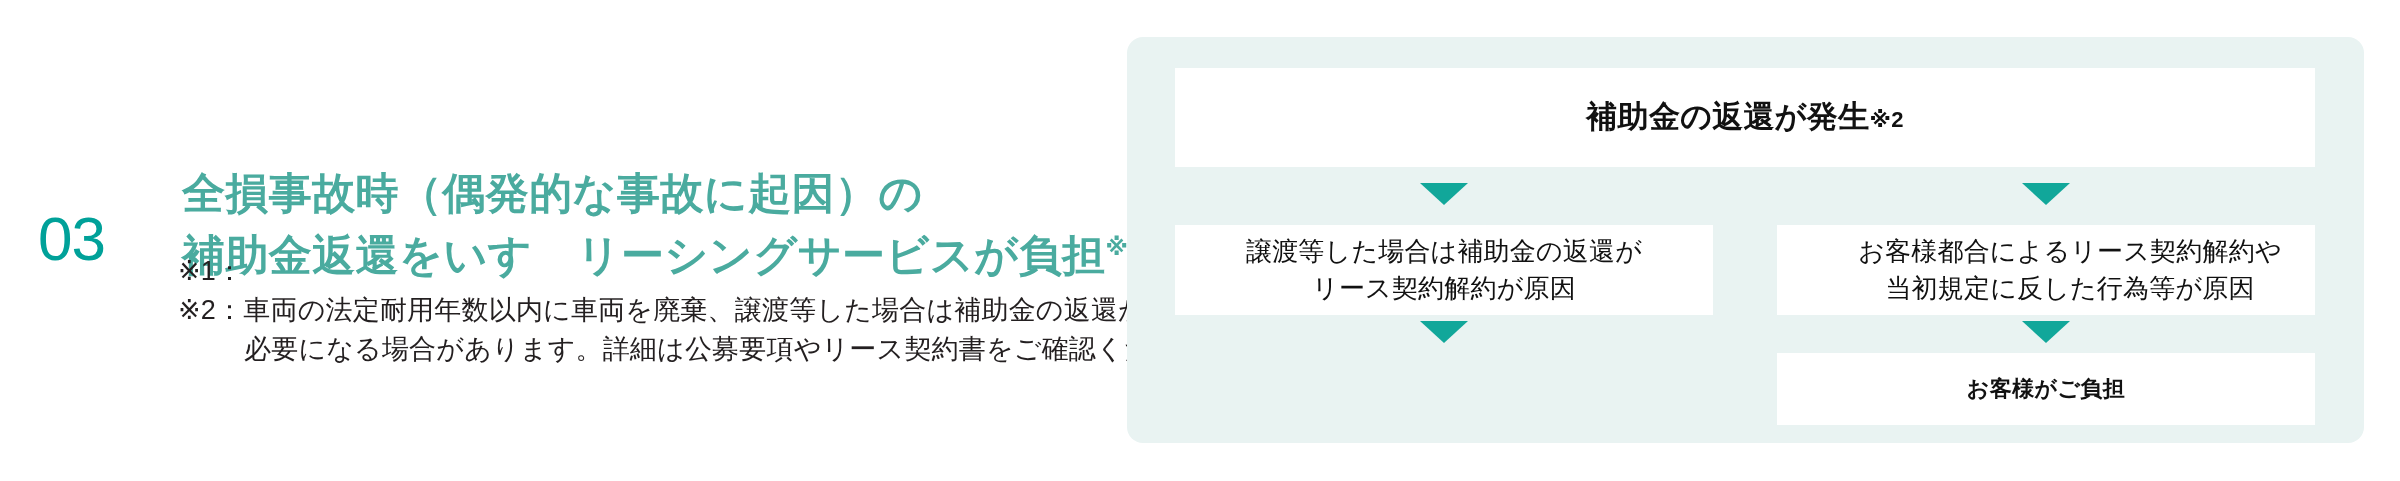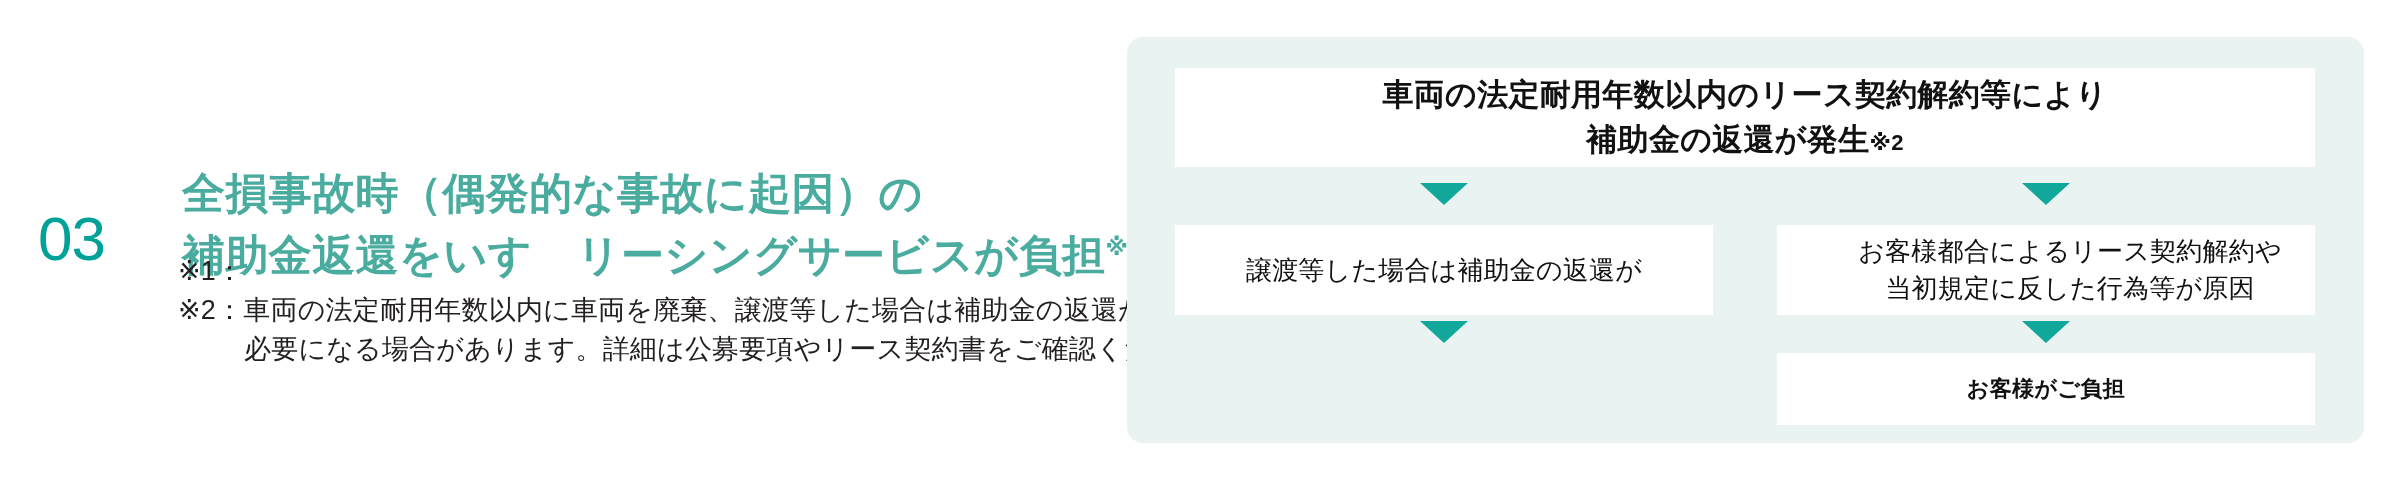--- a/index.html
+++ b/index.html
@@ -202,33 +202,33 @@
       <span class="note-body">必要になる場合があります。詳細は公募要項やリース契約書をご確認ください。</span>
     </div>
 
   </div>
 </div>
 
 <div id="diagram-panel">
 
   <div class="diag-box" id="box-top">
     <div>
-      <span class="line-break">車両の法定耐用年数以内のリース契約解約等により</span>
       <span class="line-break">
         <span>補助金の返還が発生</span><span class="sup">※2</span>
       </span>
     </div>
   </div>
 
   <div class="arrow-down" id="arrow-top-left"></div>
   <div class="arrow-down" id="arrow-top-right"></div>
 
   <div class="diag-box" id="box-left-mid">
     <div>
       <span class="line-break">譲渡等した場合は補助金の返還が</span>
+      <span class="line-break">リース契約解約が原因</span>
     </div>
   </div>
 
   <div class="diag-box" id="box-right-mid">
     <div>
       <span class="line-break">お客様都合によるリース契約解約や</span>
       <span class="line-break">当初規定に反した行為等が原因</span>
     </div>
   </div>
 

